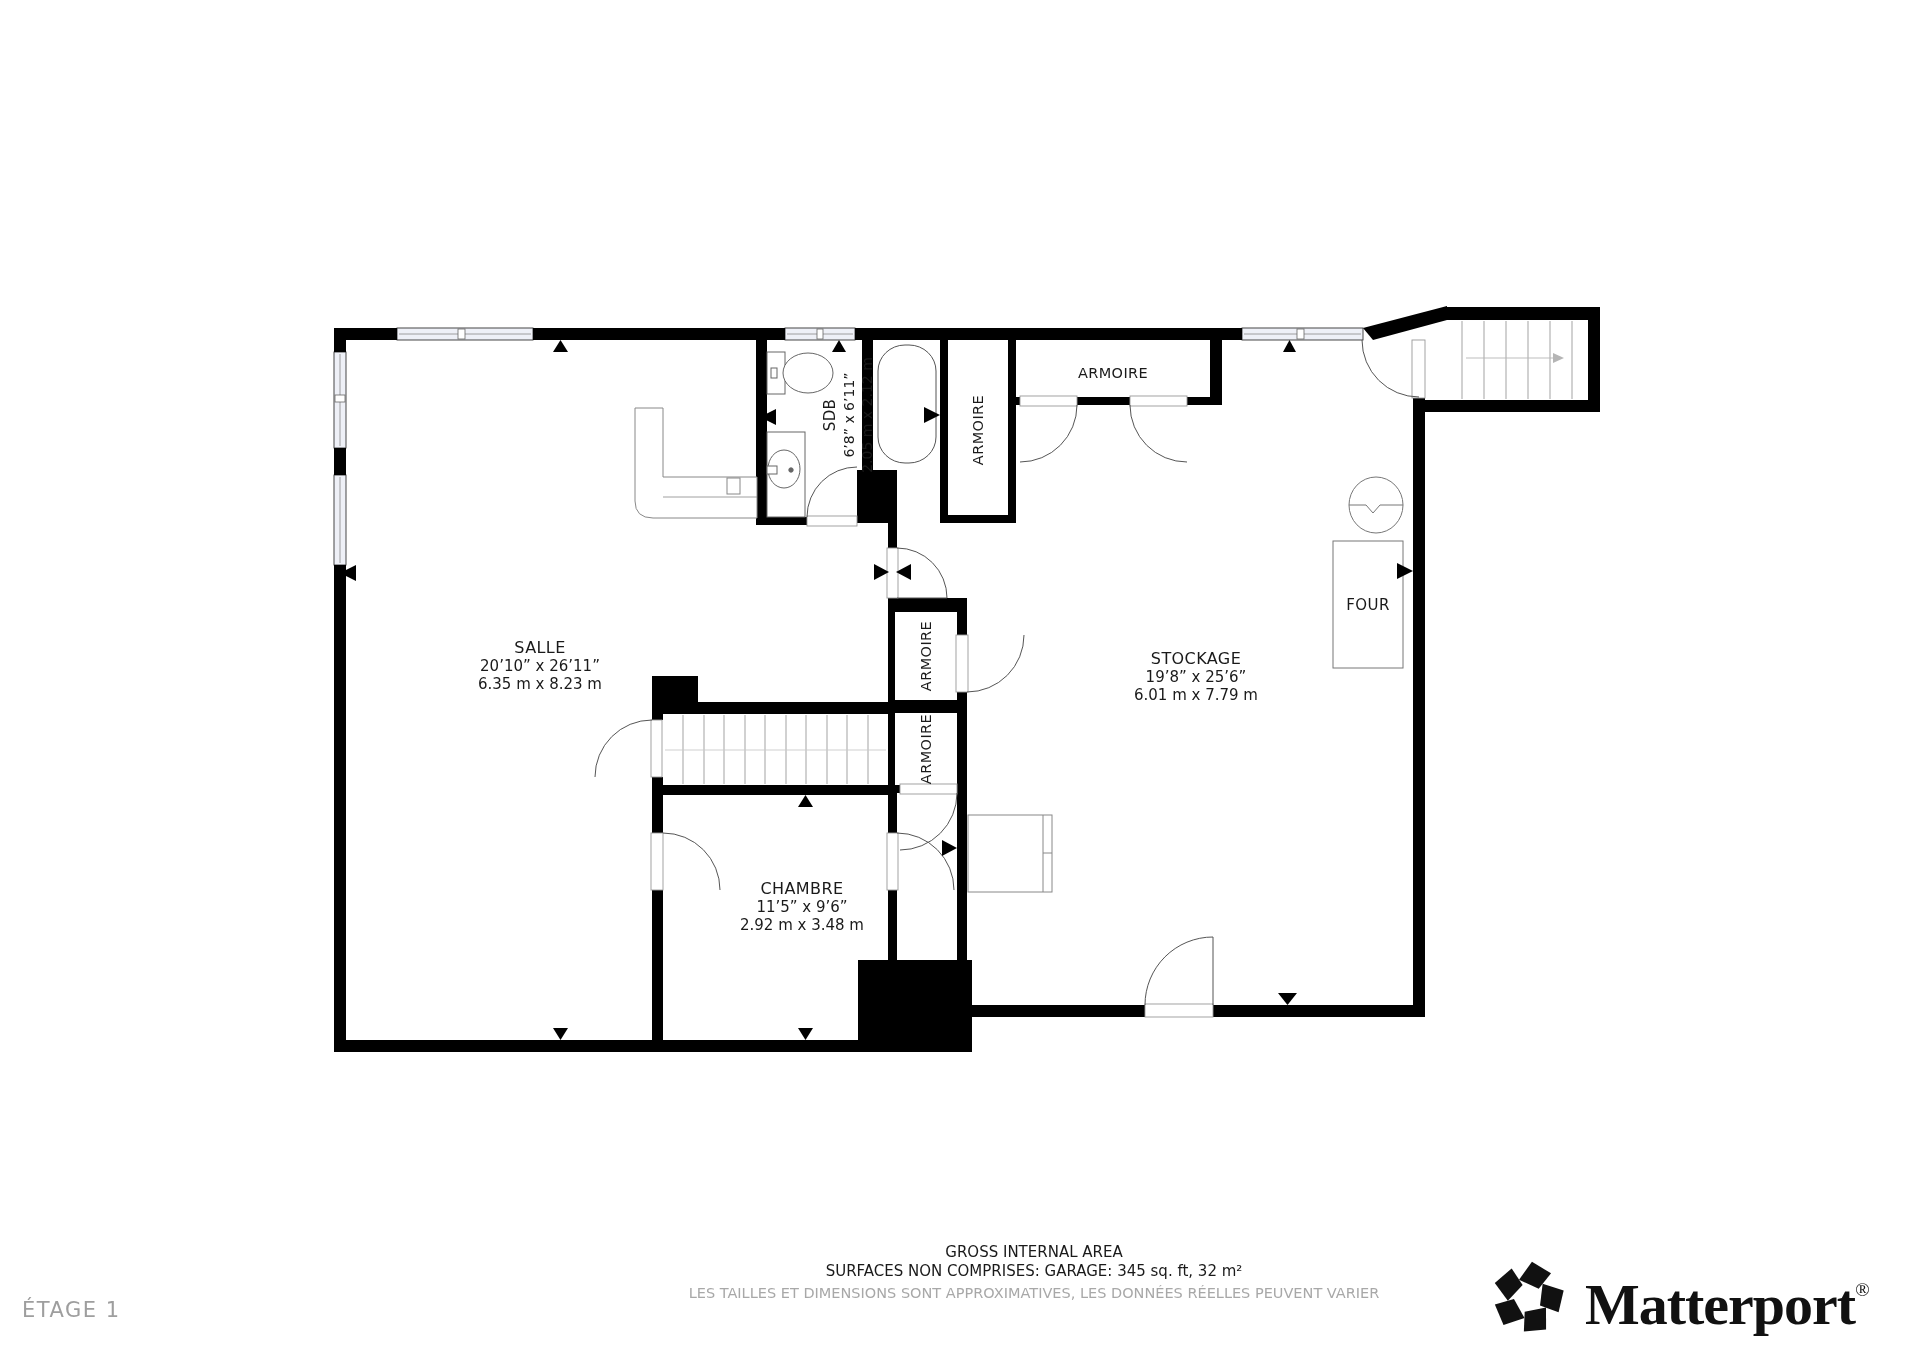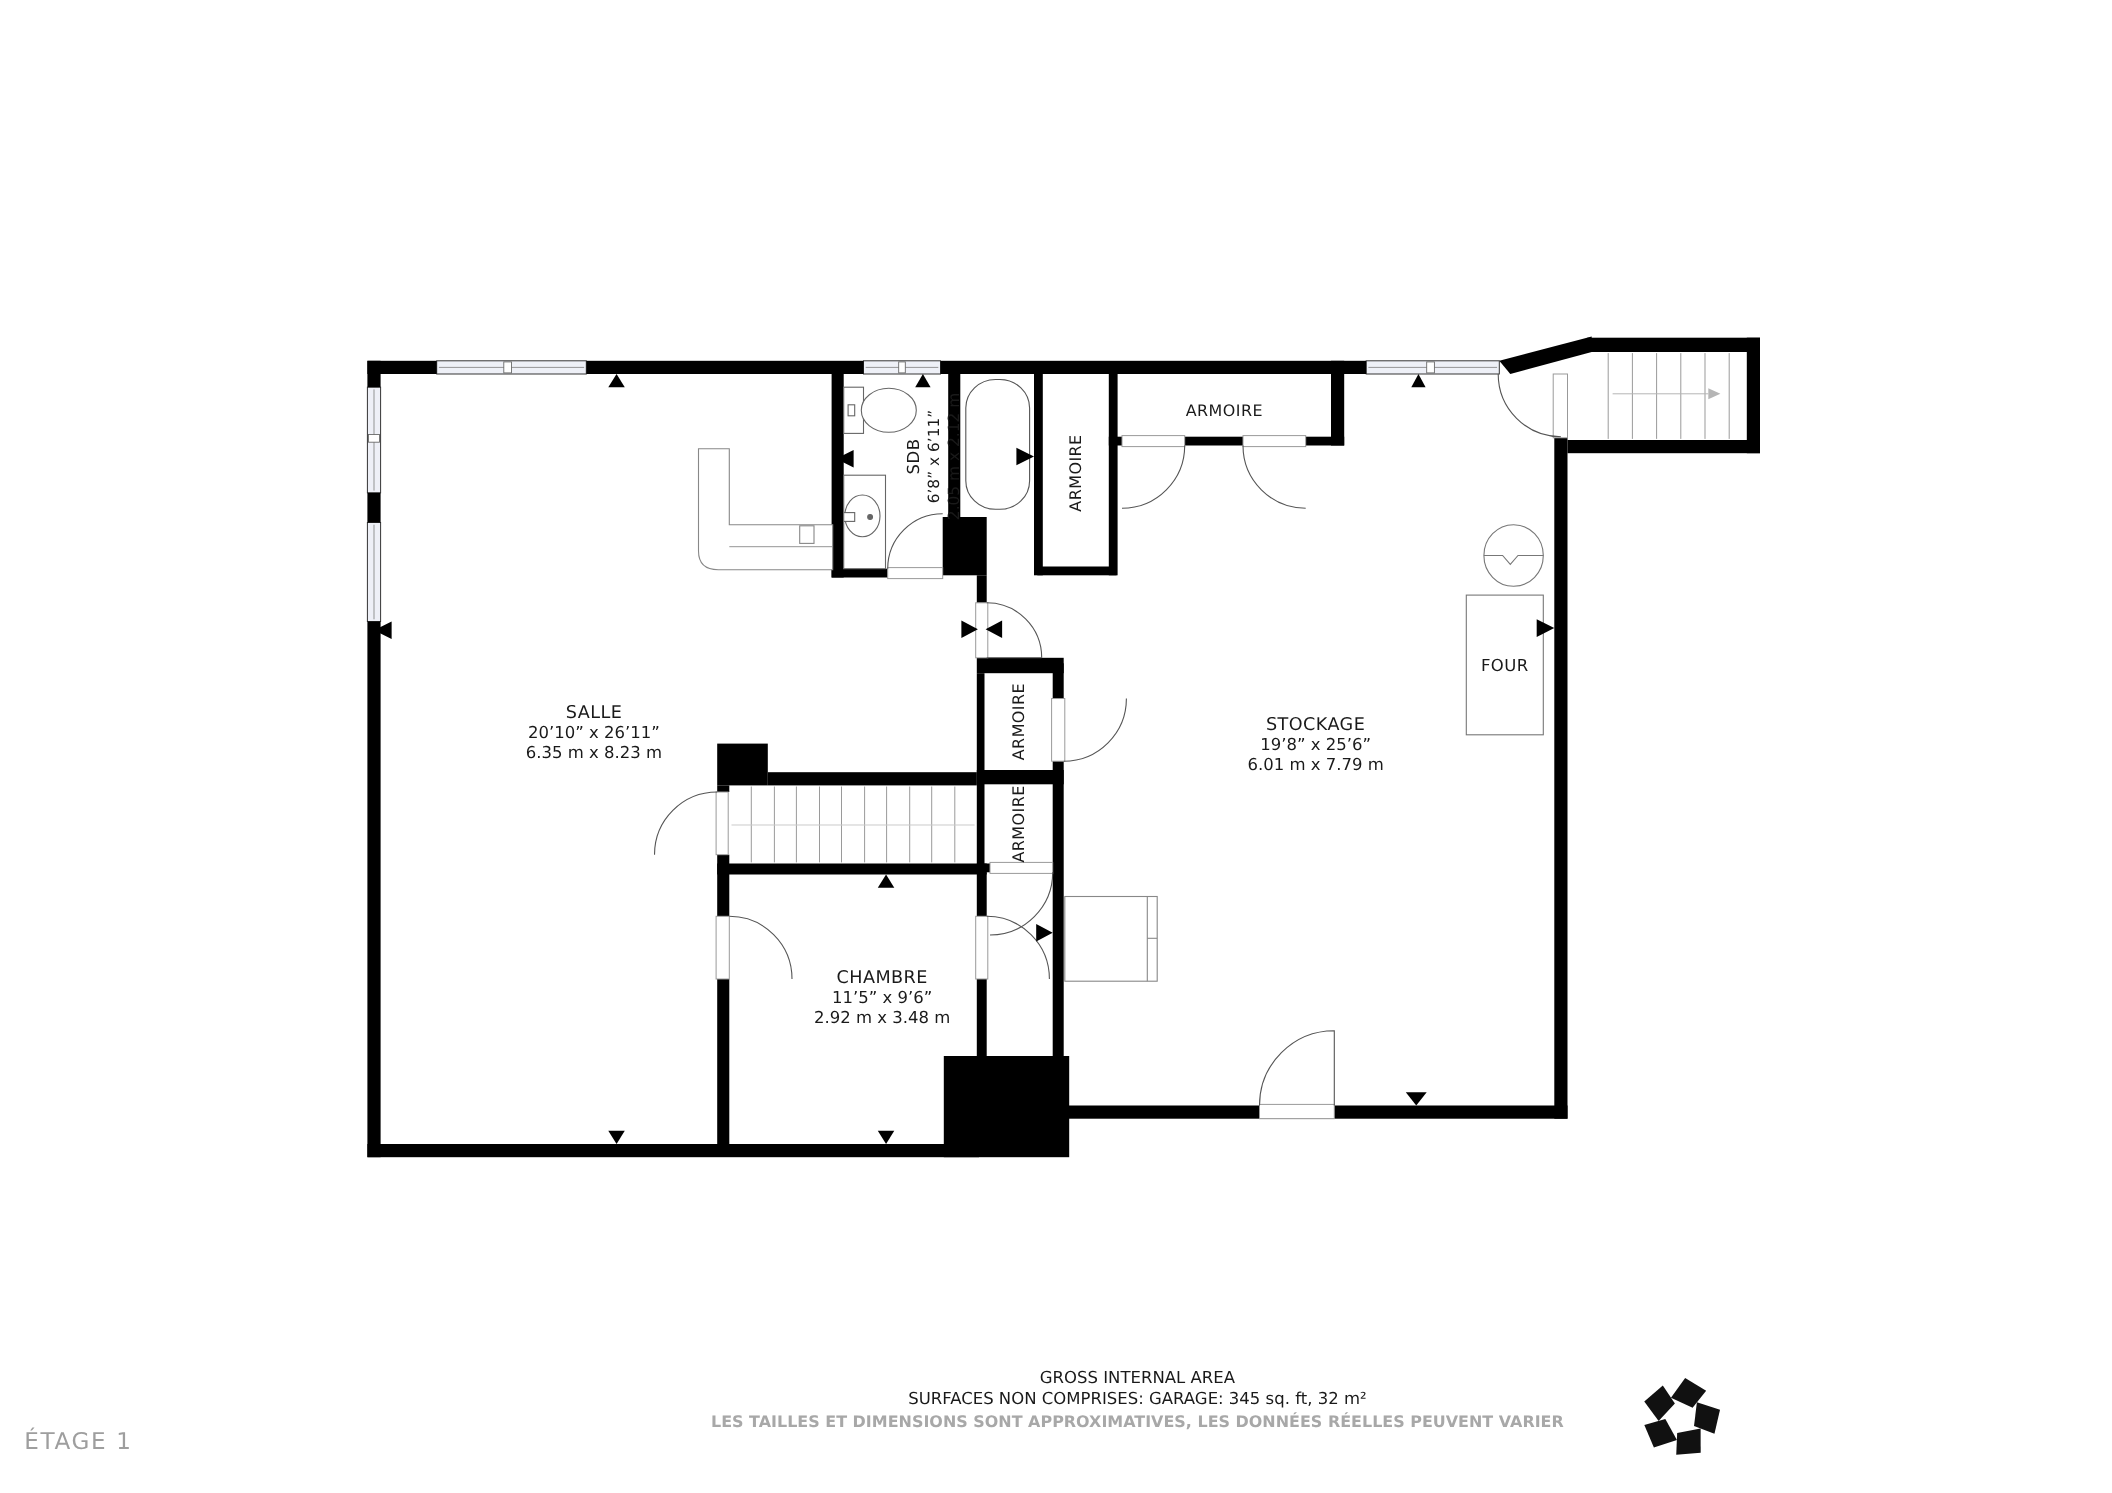--- a/index.html
+++ b/index.html
@@ -6,21 +6,21 @@
   body{width:1920px;height:1357px;position:relative;font-family:"DejaVu Sans",sans-serif;overflow:hidden;}
   svg text{fill:#1a1a1a;font-family:"DejaVu Sans",sans-serif;}
   .room-name{font-size:16px;letter-spacing:.4px;}
   .room-dim{font-size:15px;}
   .closet-label{font-size:14.5px;letter-spacing:.4px;}
   .fixture-label{font-size:15px;letter-spacing:.4px;}
   .sdb-name{font-size:15px;letter-spacing:.4px;}
   .sdb-dim{font-size:14px;}
   .footer{position:absolute;left:1034px;top:1243px;transform:translateX(-50%);text-align:center;white-space:nowrap;color:#1a1a1a;}
   .footer .f-line{font-size:15px;font-weight:400;line-height:19px;}
-  .footer .f-disclaimer{font-size:14.5px;font-weight:700;color:#a8a8a8;line-height:21px;margin-top:2px;}
+  .footer .f-disclaimer{font-size:14.5px;font-weight:400;color:#a8a8a8;line-height:21px;margin-top:2px;}
   .floor-tag{position:absolute;left:22px;top:1298px;font-size:21px;color:#9e9e9e;letter-spacing:1.5px;}
   .brand{position:absolute;left:1487px;top:1247px;display:flex;align-items:center;gap:16px;color:#111;}
   .brand-text{font-family:"Liberation Serif","DejaVu Serif",serif;font-size:58px;font-weight:700;letter-spacing:-1px;line-height:86px;}
   .brand-reg{font-size:19px;vertical-align:28px;font-weight:400;}
 </style>
 </head>
 <body>
 
 <svg width="1920" height="1357" viewBox="0 0 1920 1357" style="position:absolute;left:0;top:0;">
 
@@ -234,13 +234,14 @@
 <div class="brand">
   <svg width="82" height="84" viewBox="-50 -50 100 100" fill="#111">
     <g>
       <polygon points="-6,-44 20,-36 10,-14 -16,-19" transform="rotate(14)"></polygon>
       <polygon points="-6,-44 20,-36 10,-14 -16,-19" transform="rotate(86)"></polygon>
       <polygon points="-6,-44 20,-36 10,-14 -16,-19" transform="rotate(158)"></polygon>
       <polygon points="-6,-44 20,-36 10,-14 -16,-19" transform="rotate(230)"></polygon>
       <polygon points="-6,-44 20,-36 10,-14 -16,-19" transform="rotate(302)"></polygon>
     </g>
   </svg>
+  <div class="brand-text"><span>Matterport</span><span class="brand-reg">®</span></div>
 </div>
 
 </body></html>

